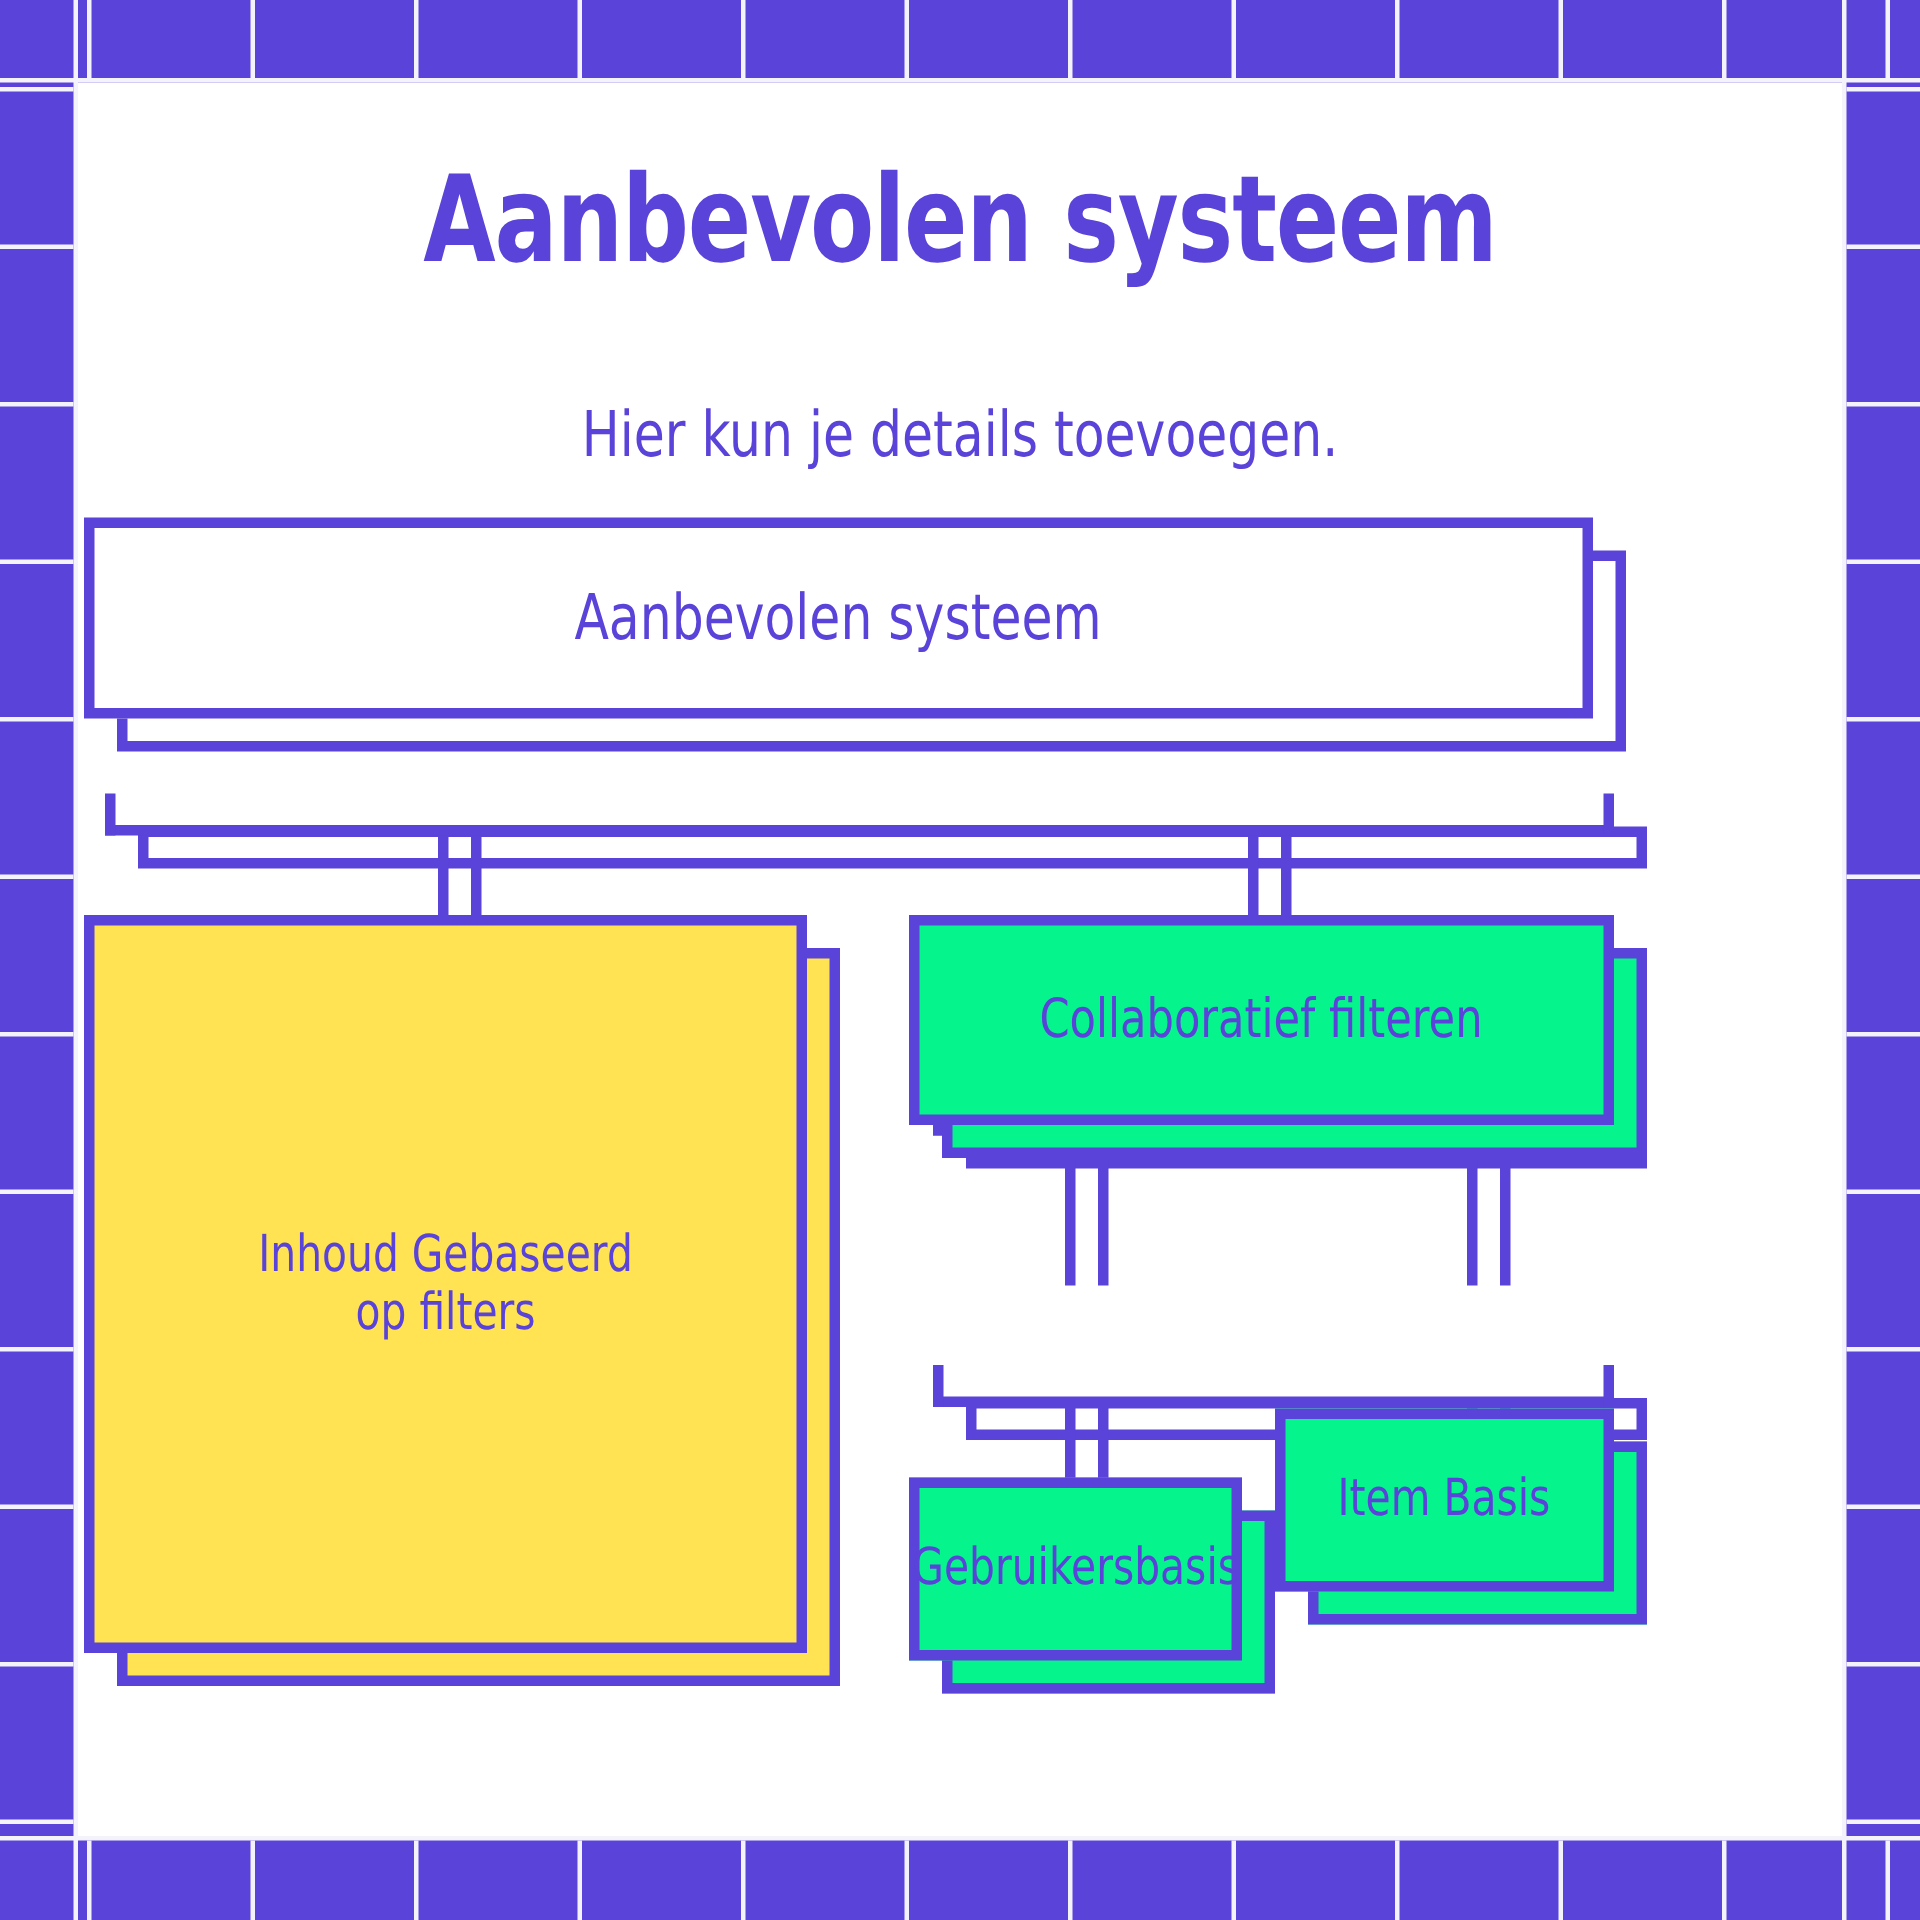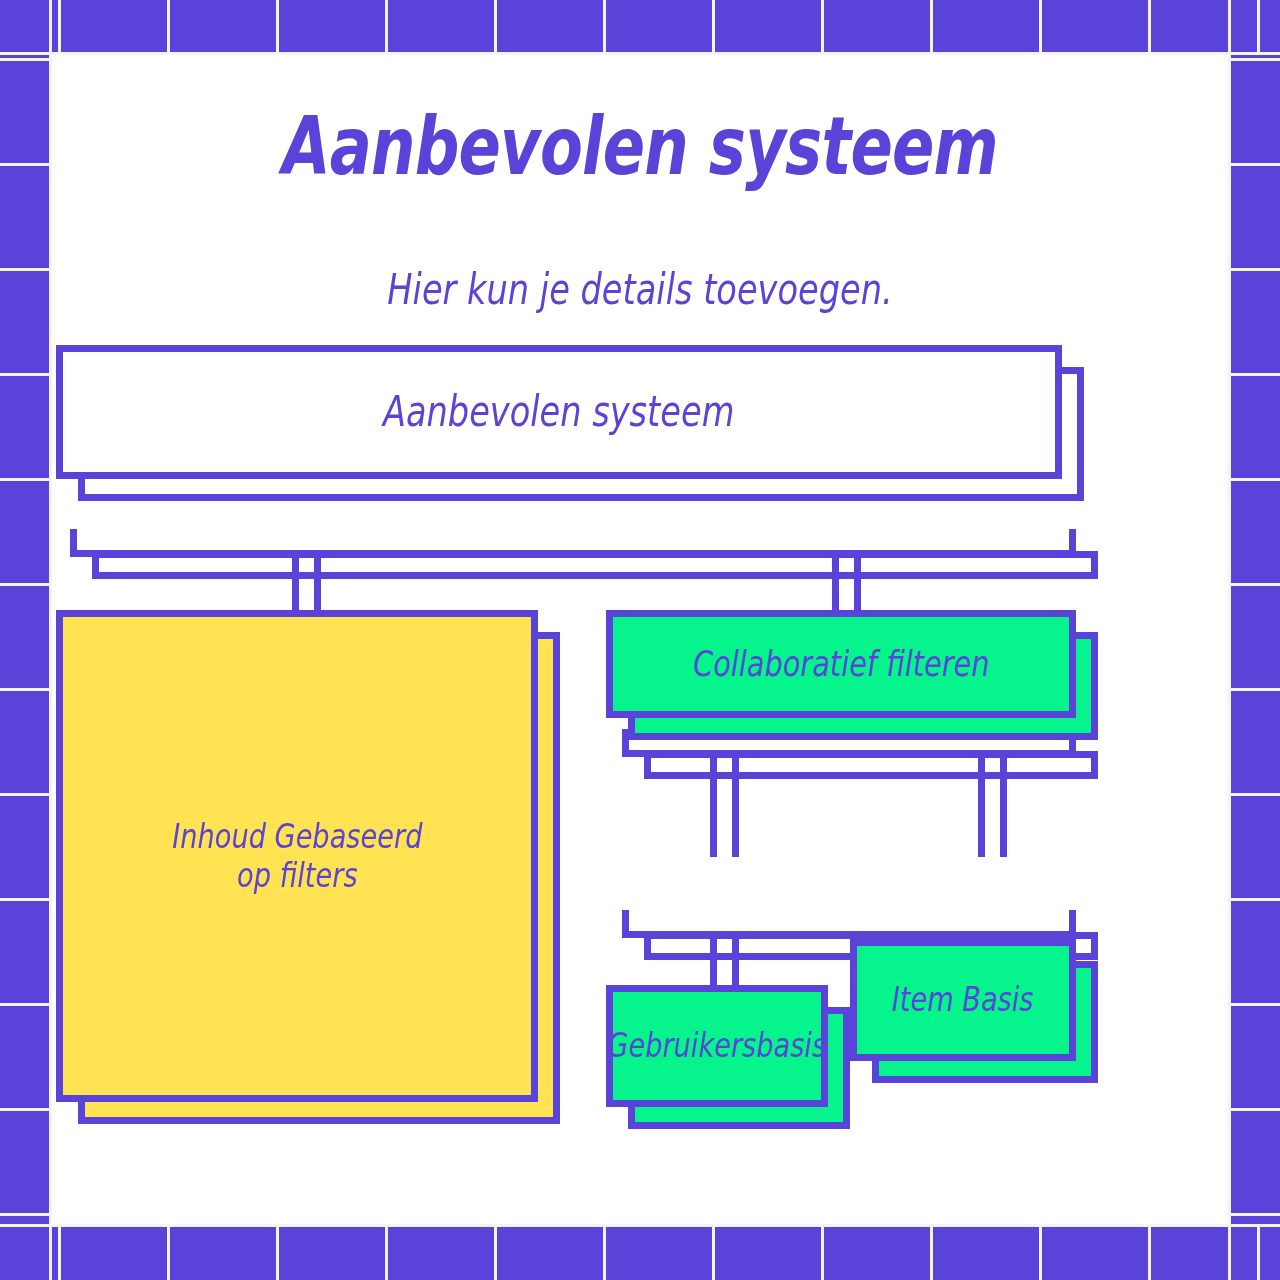--- a/index.html
+++ b/index.html
@@ -13,21 +13,20 @@
     font-family: "DejaVu Sans Condensed", "Liberation Sans Narrow", "Liberation Sans", sans-serif;
   }
 
   
   #poster {
     position: relative;
     width: 1280px;
     height: 1280px;
     background: #5A43D8;
     overflow: hidden;
-    font-style: italic;
   }
 
   
   .frame-ticks {
     position: absolute;
     pointer-events: none;
   }
   .tick-h { position: absolute; height: 3px; background: #f4f3fb; }
   .tick-v { position: absolute; width: 3px; background: #f4f3fb; }
 
@@ -242,21 +241,21 @@
       <div class="node n-yellow" style="left:4px; top:555px; width:482px; height:492px;">
         <div class="shadow"></div>
         <div class="card">
           <span class="label" style="font-size:34px;">
             <span>Inhoud Gebaseerd</span><br>
             <span>op filters</span>
           </span>
         </div>
       </div>
 
-      <div class="node n-green" style="left:554px; top:555px; width:470px; height:108px;">
+      <div class="node n-green" style="left:554px; top:555px; width:470px; height:140px;">
         <div class="shadow"></div>
         <div class="card">
           <span class="label" style="font-size:36px;">Collaboratief filteren</span>
         </div>
       </div>
 
 
 
       <div class="node n-green" style="left:554px; top:930px; width:222px; height:122px;">
         <div class="shadow"></div>

